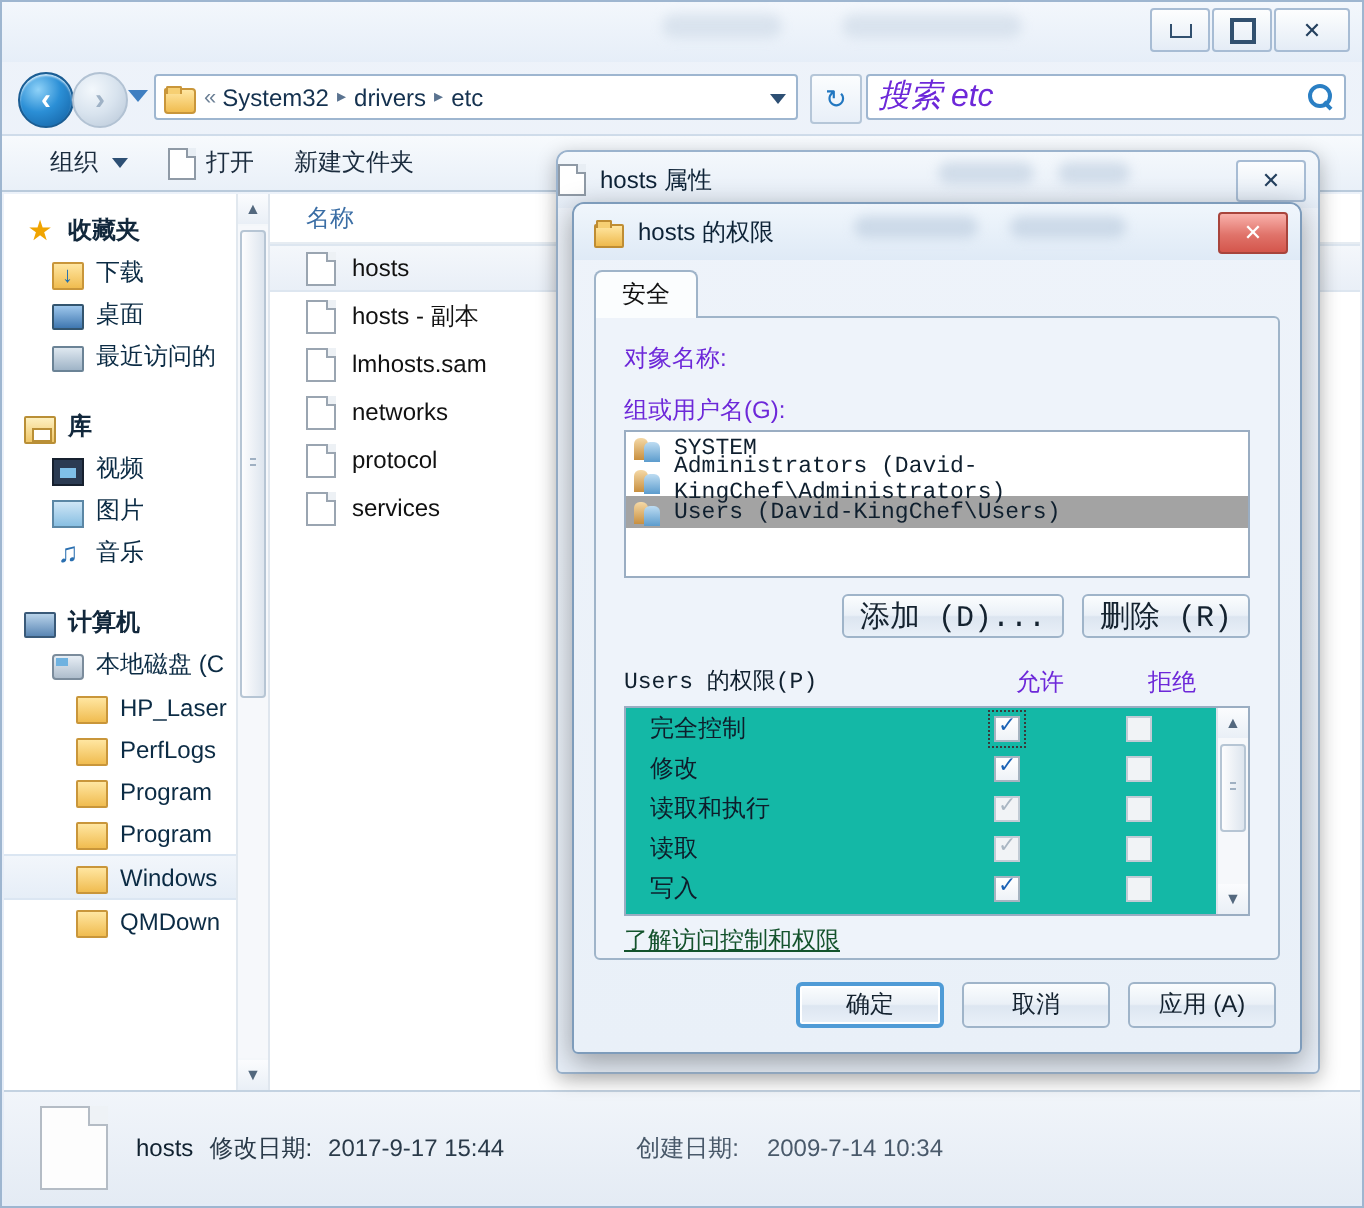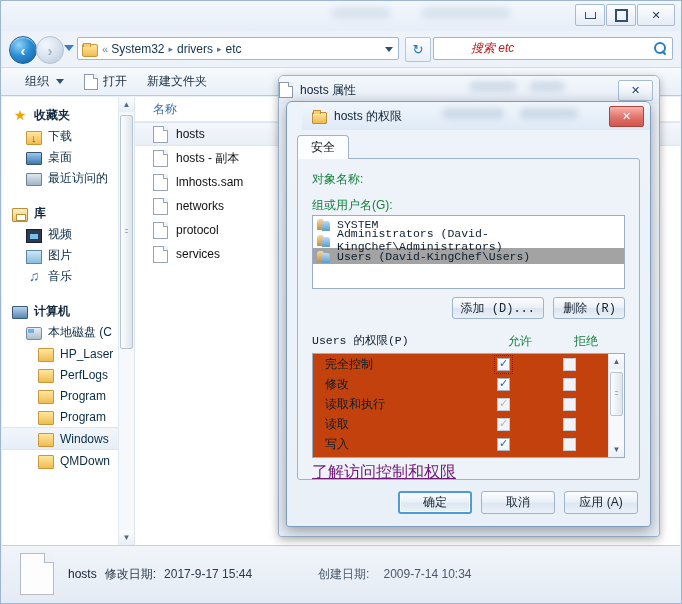--- a/index.html
+++ b/index.html
@@ -98,21 +98,21 @@
     position: absolute; left: 404px; top: 6px; width: 24px; height: 23px;
     border: 1px solid #b5c6d8; border-radius: 2px;
     background: linear-gradient(180deg,#fbfdfe 0%, #e8eff8 100%);
     color: #2277c0; font-size: 13px; display:flex; align-items:center; justify-content:center;
   }
   .searchbox {
     position: absolute; left: 432px; top: 6px; right: 8px; height: 23px;
     background: #fff; border: 1px solid #9eb6d0; border-radius: 2px;
     display: flex; align-items: center; padding: 0 5px; box-sizing: border-box;
   }
-  .searchbox .ph { color: #b91c1c; font-style: italic; font-size: 12px; flex: 1; margin-left: 32px; }
+  .searchbox .ph { color: #6d28d9; font-style: italic; font-size: 16px; flex: 1; }
   .search-mag {
     width: 13px; height: 13px; position: relative; flex: 0 0 auto;
   }
   .search-mag:before {
     content:""; position:absolute; left:0; top:0; width:8px; height:8px;
     border: 2px solid #2a7fc4; border-radius: 50%;
   }
   .search-mag:after {
     content:""; position:absolute; left:8px; top:8px; width:5px; height:2px;
     background:#2a7fc4; transform: rotate(45deg); transform-origin: left center;
@@ -268,21 +268,21 @@
     position: absolute; left: 286px; top: 101px; width: 363px; height: 424px;
     background: linear-gradient(180deg,#eef3fa 0%,#e9f0f8 100%);
     border: 1px solid #7e9cbb;
     border-radius: 6px 6px 3px 3px;
     box-shadow: 0 4px 14px rgba(0,0,0,.35);
   }
   .permdlg .tb {
     position:absolute; left:0; top:0; right:0; height: 28px;
     background: linear-gradient(180deg,#f0f6fc 0%,#dfeaf6 100%);
     border-radius: 5px 5px 0 0;
-    display:flex; align-items:center; padding-left: 10px; box-sizing:border-box;margin-left:15px;
+    display:flex; align-items:center; padding-left: 10px; box-sizing:border-box;
   }
   .permdlg .tb .t { font-size:12px; color:#0d2236; margin-left:7px; }
   .tb-folder {
     width: 15px; height:13px; position:relative; flex:0 0 auto;
   }
   .tb-folder:before{
     content:""; position:absolute;left:0;top:2px;width:13px;height:10px;
     background:linear-gradient(180deg,#ffe6a1 0%,#eeb94c 100%);border:1px solid #bf8d33;border-radius:1px;
   }
   .tb-folder:after{
@@ -295,21 +295,21 @@
     display:inline-flex; align-items:center; justify-content:center;
     height: 24px; min-width: 52px; padding: 0 13px;
     background: #fbfdfe; border: 1px solid #9fb4c9; border-bottom: none;
     border-radius: 4px 4px 0 0; font-size: 12px; color:#111; box-sizing:border-box;
     position: relative; z-index:2;
   }
   .tabpanel {
     position:absolute; left:10px; top:56px; right:10px; bottom:46px;
     background:#eef3fa; border:1px solid #9fb4c9; border-radius: 0 3px 3px 3px;
   }
-  .row-label { font-size:12px; color:#15803d; font-family:"Liberation Sans", sans-serif; }
+  .row-label { font-size:12px; color:#6d28d9; font-family:"Liberation Sans", sans-serif; }
   .mono { font-family:"Liberation Mono","DejaVu Sans Mono", monospace; font-size:11.5px; color:#0f1f2e; }
 
   .objname { position:absolute; left:14px; top:12px; display:flex; align-items:baseline; }
   .objname .v { margin-left: 18px; }
 
   .grp-label { position:absolute; left:14px; top:38px; }
   .listbox {
     position:absolute; left:14px; top:56px; right:14px; height: 72px;
     background:#fff; border:1px solid #9aadc2;
   }
@@ -323,32 +323,32 @@
   .usr-ico:after{
     content:"";position:absolute;left:5px;top:3px;width:8px;height:10px;
     background:linear-gradient(180deg,#bddcf2 0%,#5c9ccd 100%);border-radius:3px 3px 0 0;
   }
 
   .addrem { position:absolute; right:14px; top: 138px; display:flex; gap:9px; }
   .btn-sm {
     min-width: 72px; height: 22px; padding: 0 8px;
     border:1px solid #9fb4c9; border-radius:3px;
     background: linear-gradient(180deg,#fbfdfe 0%, #eaf0f7 48%, #dce5f0 52%, #e9f0f8 100%);
-    font-size:12px; color:#14222f; display:flex;align-items:center;justify-content:flex-end;
+    font-size:15px; color:#14222f; display:flex;align-items:center;justify-content:flex-start;
     font-family:"Liberation Mono","DejaVu Sans Mono", monospace; box-sizing:border-box; white-space:nowrap;
   }
 
   .perm-head { position:absolute; left:14px; right:14px; top: 174px; height:18px; }
   .perm-head .cap { position:absolute; left:0; top:0; }
   .perm-head .allow { position:absolute; left: 196px; top:0; font-family:"Liberation Sans",sans-serif; }
   .perm-head .deny { position:absolute; left: 262px; top:0; font-family:"Liberation Sans",sans-serif; }
 
   .permbox {
     position:absolute; left:14px; right:14px; top: 194px; height: 103px;
-    background:#c2410c; border:1px solid #9aadc2;
+    background:#14b8a6; border:1px solid #9aadc2;
   }
   .perm-row { height: 20px; display:flex; align-items:center; position:relative; }
   .perm-row .nm { position:absolute; left:12px; font-size:12px; color:#0e1d2b; }
   .cbox {
     position:absolute; width:13px; height:13px; box-sizing:border-box;
     border:1px solid #a7b4c1; background: linear-gradient(180deg,#ffffff 0%, #eef2f7 100%);
   }
   .cbox.a { left: 184px; }
   .cbox.d { left: 250px; }
   .cbox .chk { position:absolute; left:1px; top:-2px; font-size:11px; line-height:13px; color:#1b62b5; font-weight:bold; }
@@ -364,21 +364,21 @@
     position:absolute; left:1px; right:1px; top:18px; height:42px;
     background: linear-gradient(90deg,#fdfdfe 0%, #dde5ee 100%);
     border:1px solid #b6c5d4; border-radius:2px;
   }
   .permscroll .thumb:after{
     content:""; position:absolute; left:4px; right:4px; top:50%; height:6px; margin-top:-3px;
     background: repeating-linear-gradient(180deg,#9fb0c2 0 1px, transparent 1px 3px);
   }
 
   .helplink {
-    position:absolute; left:14px; top: 303px; font-size:16px; color:#701a75;
+    position:absolute; left:14px; top: 303px; font-size:12px; color:#14532d;
     text-decoration: underline;
   }
   .perm-buttons { position:absolute; right:12px; bottom:12px; display:flex; gap:9px; }
 
   
   .blur-blob { position:absolute; border-radius:6px; filter: blur(3px); opacity:.55; }
 </style>
 </head>
 <body>
 

